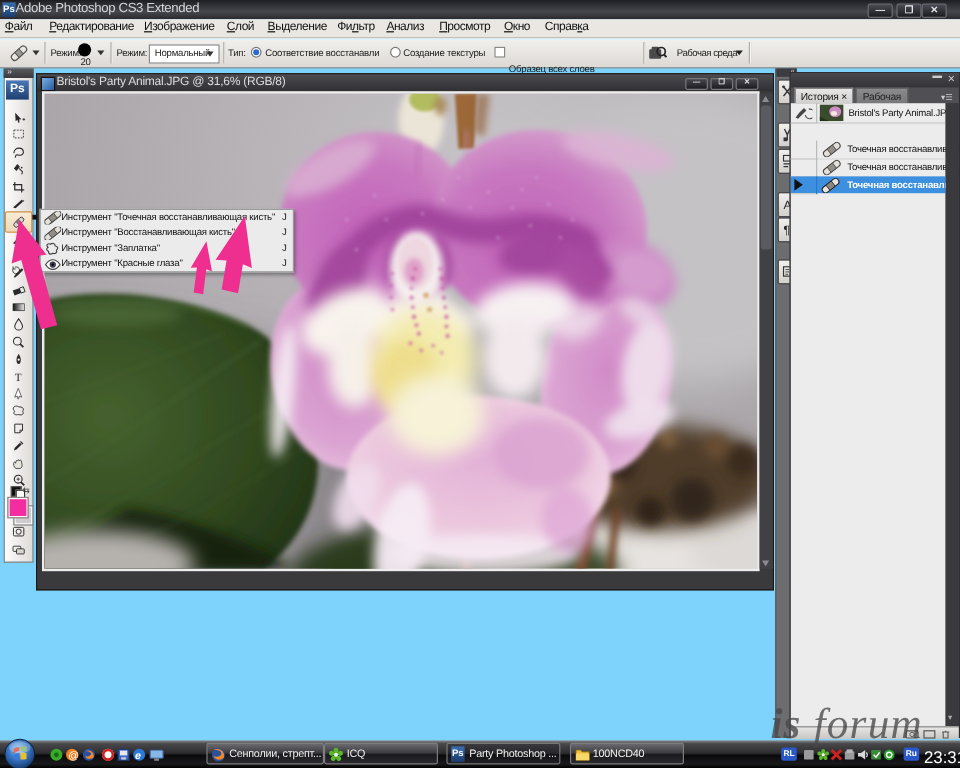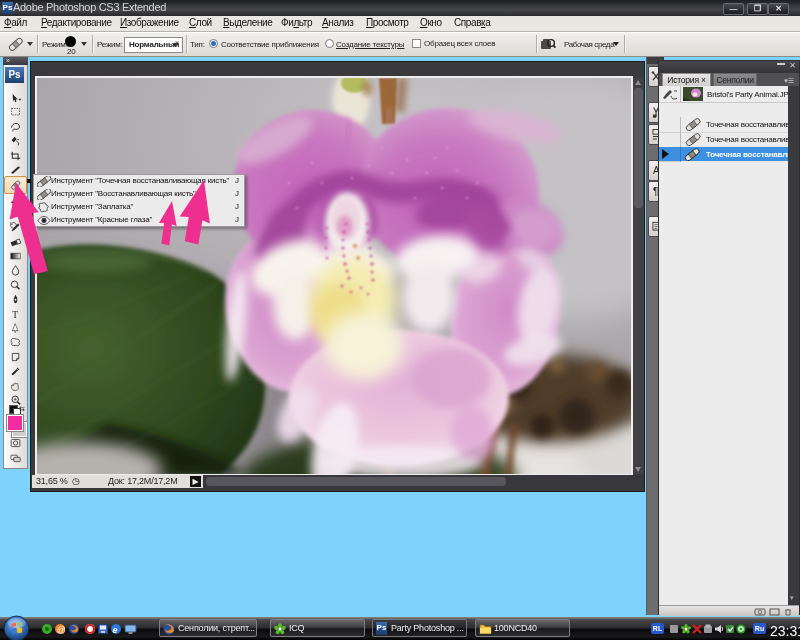--- a/index.html
+++ b/index.html
@@ -131,46 +131,53 @@
         </g>
     </svg>
     <div class="abs" style="left:27px;top:9px;width:0;height:0;border-left:3px solid transparent;border-right:3px solid transparent;border-top:4px solid #333;"></div>
     <div class="vsep" style="left:37px;"></div>
     <div class="lbl" style="left:42px;top:7px;">Режим:</div>
     <div class="abs" style="left:65px;top:3px;width:11px;height:11px;border-radius:50%;background:#000;"></div>
     <div class="lbl" style="left:67px;top:14px;">20</div>
     <div class="abs" style="left:81px;top:9px;width:0;height:0;border-left:3px solid transparent;border-right:3px solid transparent;border-top:4px solid #333;"></div>
     <div class="vsep" style="left:92px;"></div>
     <div class="lbl" style="left:97px;top:7px;">Режим:</div>
-    <div class="abs" style="left:124px;top:4px;width:57px;height:14px;background:#fff;border:1px solid #8a8a8a;font-weight:bold;">
+    <div class="abs" style="left:124px;top:4px;width:57px;height:14px;background:#fff;border:1px solid #8a8a8a;">
       <div class="lbl" style="left:4px;top:2px;">Нормальный</div>
       <div class="abs" style="left:47px;top:5px;width:0;height:0;border-left:3px solid transparent;border-right:3px solid transparent;border-top:4px solid #333;"></div>
     </div>
     <div class="vsep" style="left:186px;"></div>
     <div class="lbl" style="left:190px;top:7px;">Тип:</div>
     <div class="abs" style="left:209px;top:6px;width:9px;height:9px;border-radius:50%;background:#fff;border:1px solid #777;box-sizing:border-box;"></div>
     <div class="abs" style="left:211px;top:8px;width:5px;height:5px;border-radius:50%;background:#2a6acc;"></div>
-    <div class="lbl" style="left:221px;top:7px;">Соответствие приближения</div>
+    <div class="lbl" style="left:221px;top:7px;">Соответствие восстанавли</div>
     <div class="abs" style="left:325px;top:6px;width:9px;height:9px;border-radius:50%;background:#fff;border:1px solid #777;box-sizing:border-box;"></div>
-    <div class="lbl" style="left:336px;top:7px;text-decoration:underline;">Создание текстуры</div>
+    <div class="lbl" style="left:336px;top:7px;">Создание текстуры</div>
     <div class="abs" style="left:412px;top:6px;width:9px;height:9px;background:#fff;border:1px solid #888;box-sizing:border-box;"></div>
-    <div class="lbl" style="left:424px;top:6px;">Образец всех слоев</div>
+    <div class="lbl" style="left:424px;top:20px;">Образец всех слоев</div>
     <div class="vsep" style="left:536px;"></div>
     <svg class="abs" style="left:540px;top:4px;" width="16" height="14" viewBox="0 0 16 14">
       <rect x="1" y="4" width="10" height="8" rx="1" fill="#4a4a4a"></rect>
       <rect x="3" y="2" width="6" height="3" rx="1" fill="#4a4a4a"></rect>
       <circle cx="11" cy="6" r="3.4" fill="none" stroke="#222" stroke-width="1.4"></circle>
       <line x1="13.3" y1="8.4" x2="15.4" y2="10.6" stroke="#222" stroke-width="1.6"></line>
     </svg>
     <div class="lbl" style="left:564px;top:7px;letter-spacing:-0.4px;">Рабочая среда</div>
     <div class="abs" style="left:613px;top:9px;width:0;height:0;border-left:3.5px solid transparent;border-right:3.5px solid transparent;border-top:4.5px solid #222;"></div>
     <div class="vsep" style="left:624px;"></div>
   </div>
 
   <div id="docwin" class="abs">
+    <div id="doctitle">
+      <div class="ico"></div>
+      <div class="txt">Bristol's Party Animal.JPG @ 31,6% (RGB/8)</div>
+      <div class="dwbtn abs" style="left:540px;">—</div>
+      <div class="dwbtn abs" style="left:561px;">❐</div>
+      <div class="dwbtn abs" style="left:582px;">✕</div>
+    </div>
     <div id="cframe"></div>
     <div id="canvas">
 <svg width="594" height="396" viewBox="0 0 594 396">
 <defs>
   <filter id="b1" x="-60%" y="-60%" width="220%" height="220%">
               <feGaussianBlur stdDeviation="1.2"></feGaussianBlur>
             </filter>
   <filter id="b2" x="-60%" y="-60%" width="220%" height="220%">
               <feGaussianBlur stdDeviation="2"></feGaussianBlur>
             </filter>
@@ -373,29 +380,20 @@
             <circle cx="252" cy="105" r="1.3"></circle>
             <circle cx="398" cy="80" r="1.3"></circle>
 </g>
 </svg>
     </div>
     <div id="vscroll">
         <div class="thumb"></div>
       <div class="abs" style="left:2px;top:2px;width:0;height:0;border-left:3.5px solid transparent;border-right:3.5px solid transparent;border-bottom:5px solid #8a8a90;"></div>
       <div class="abs" style="left:2px;bottom:2px;width:0;height:0;border-left:3.5px solid transparent;border-right:3.5px solid transparent;border-top:5px solid #8a8a90;"></div>
     </div>
-    <div id="statusbar">
-      <div class="sb" style="left:4px;">31,65 %</div>
-      <div class="sb" style="left:40px;">◷</div>
-      <div class="sb" style="left:76px;">Док: 17,2M/17,2M</div>
-      <div class="abs" style="left:158px;top:1px;width:11px;height:11px;background:#111;color:#eee;font-size:8px;line-height:11px;text-align:center;">▶</div>
-      <div id="hscroll">
-          <div class="thumb"></div>
-        </div>
-    </div>
   </div>
 
   <div id="toolbar" class="abs">
     <div class="hdr">»</div>
     <div id="pslogo">Ps</div>
     <div id="selTool" style="top:118px;"></div>
     <div class="tool" style="top:33px;">
         <svg width="19" height="14" viewBox="0 0 19 14">
           <g transform="translate(2.7,2.0) scale(0.72)">
             <path d="M7,1 L12,10 L9.5,9.5 L9,13 L7.5,13 L7.5,9.5 L5,10.5 Z" fill="#2a2a2a" transform="rotate(-15 8 7)"></path>
@@ -634,21 +632,21 @@
         </svg></div>
   </div>
 
   <div id="panel" class="abs">
     <div id="ptop">
       <div class="abs" style="right:14px;top:2px;width:8px;height:2px;background:#ccc;"></div>
       <div class="abs" style="right:3px;top:0px;color:#ccc;font-size:8px;">✕</div>
     </div>
     <div id="ptabs">
       <div class="tab" style="left:3px;width:49px;background:linear-gradient(180deg,#e8e6e4,#d2d0ce);color:#111;border:1px solid #8a8a8a;border-bottom:none;box-sizing:border-box;">История ×</div>
-      <div class="tab" style="left:54px;width:44px;background:linear-gradient(180deg,#8a8a8c,#78787a);color:#222;border:1px solid #666;border-bottom:none;box-sizing:border-box;">Сенполии</div>
+      <div class="tab" style="left:54px;width:44px;background:linear-gradient(180deg,#8a8a8c,#78787a);color:#222;border:1px solid #666;border-bottom:none;box-sizing:border-box;">Рабочая</div>
       <div class="abs" style="right:5px;top:4px;color:#ccc;font-size:7px;">▾☰</div>
     </div>
     <div id="pcontent">
       <div class="hrow" style="top:0px;height:16px;border-bottom:1px solid #c8c8c8;">
         <div class="gut"><svg width="16" height="12" viewBox="0 0 16 12" style="margin:2px 0 0 2px;">
               <path d="M2,10 L5,6 L9,2 L11,4 L7,8 L4,11 Z" fill="#444"></path>
               <path d="M10,8 a4,4 0 1,0 3,-5" fill="none" stroke="#444" stroke-width="1"></path>
             </svg></div>
         <svg class="abs" style="left:24px;top:1px;" width="20" height="14" viewBox="0 0 20 14">
             <rect width="20" height="14" fill="#3a4a2c"></rect>
@@ -736,20 +734,21 @@
           <path d="M1,5.5 C3,2.5 5,1.5 7,1.5 C9,1.5 11,2.5 13,5.5 C11,8.5 9,9.5 7,9.5 C5,9.5 3,8.5 1,5.5 Z" fill="#fff" stroke="#444" stroke-width="0.9"></path>
           <circle cx="7" cy="5.5" r="2.4" fill="#446" stroke="#222" stroke-width="0.5"></circle>
           <circle cx="7" cy="5.5" r="1" fill="#000"></circle>
         </svg>
       <div class="t">Инструмент "Красные глаза"</div>
         <div class="j">J</div>
     </div>
   </div>
   <div class="abs" style="left:27px;top:179px;width:4px;height:4px;background:#111;z-index:41;"></div>
 
+  <div id="wmark" class="abs"><b>is</b> forum</div>
 
   <div id="taskbar" class="abs">
     <svg class="abs" style="left:2px;top:-2px;" width="29" height="27" viewBox="0 0 29 27">
       <defs>
         <radialGradient id="orb" cx="45%" cy="35%" r="70%">
           <stop offset="0" stop-color="#9ac8f0"></stop>
             <stop offset="0.45" stop-color="#3a78c8"></stop>
             <stop offset="1" stop-color="#10305e"></stop>
         </radialGradient>
       </defs>
@@ -786,21 +785,21 @@
         </g>
       <g transform="translate(71,2)">
           <circle cx="5" cy="5" r="5" fill="#2a78d8"></circle>
           <text x="1.5" y="8.5" font-size="9" font-weight="bold" fill="#fff" font-style="italic">e</text>
         </g>
       <g transform="translate(85,2)">
           <rect x="0" y="1" width="11" height="7" rx="1" fill="#88b8e8" stroke="#305080"></rect>
           <rect x="3.5" y="8" width="4" height="2" fill="#888"></rect>
         </g>
     </svg>
-    <div class="task" style="left:159px;width:98px;text-align:center;">
+    <div class="task" style="left:172px;width:98px;text-align:center;">
       <svg class="abs" style="left:3px;top:3px;" width="12" height="12" viewBox="0 0 12 12">
           <circle cx="6" cy="6" r="5.5" fill="#2a50a0"></circle>
           <path d="M2,2 C7,-0.5 12,3.5 10.5,8.5 C8,11 3,10.5 2,7 C4.5,8.5 8.5,7.5 8.5,4.5 C7,1.8 4,2 2,2Z" fill="#f08828"></path>
         </svg>
       <div class="tt">Сенполии, стрепт...</div>
     </div>
     <div class="task" style="left:270px;width:95px;">
       <svg class="abs" style="left:3px;top:3px;" width="12" height="12" viewBox="0 0 12 12">
           <g fill="#58b828">
             <ellipse cx="6" cy="2.4" rx="2" ry="2.2"></ellipse>

